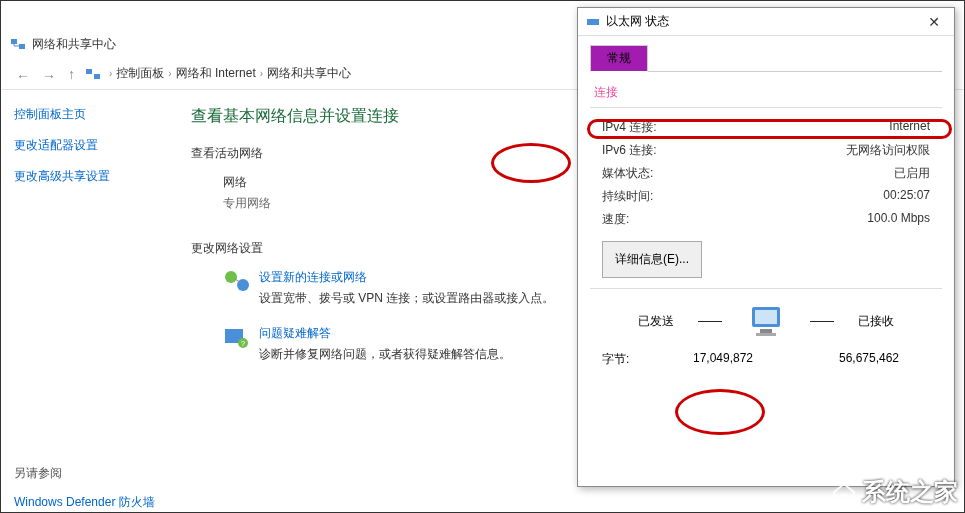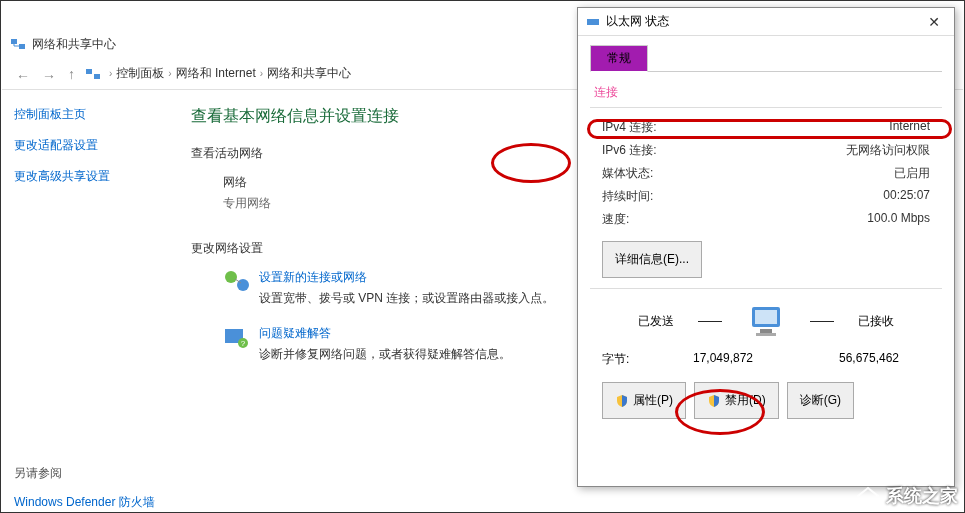--- a/index.html
+++ b/index.html
@@ -47,21 +47,21 @@
 .details-row { padding: 10px 12px; }
 .activity-diagram { display: flex; align-items: center; justify-content: center; gap: 24px; font-size: 12px; padding: 8px 0; }
 .activity-diagram .pc-icon { width: 40px; height: 32px; }
 .byte-row { display: flex; font-size: 12px; padding: 6px 12px; }
 .byte-row .label { width: 60px; }
 .byte-row .v { flex: 1; text-align: center; }
 .dlg-buttons { display: flex; gap: 8px; padding: 8px 12px; }
 .shield { width: 14px; height: 14px; margin-right: 4px; }
 .annot { position: absolute; border: 3px solid #c00; pointer-events: none; }
 .annot.oval { border-radius: 50%; }
-.watermark { position: absolute; right: 6px; bottom: 4px; color: #fff; font-size: 18px; font-weight: bold; opacity: .9; display: flex; align-items: center; text-shadow: 0 0 3px #000; }
+.watermark { position: absolute; right: 6px; bottom: 4px; color: #fff; font-size: 24px; font-weight: bold; opacity: .9; display: flex; align-items: center; text-shadow: 0 0 3px #000; }
 .watermark svg { margin-right: 4px; }
 </style>
 </head>
 <body>
 
 <div class="main-window">
   <div class="titlebar">
     <svg class="icon" viewBox="0 0 16 16">
         <rect x="1" y="3" width="6" height="5" fill="#4a90d9"></rect>
         <rect x="9" y="8" width="6" height="5" fill="#4a90d9"></rect>
@@ -180,37 +180,20 @@
         </svg>
       <span>——</span>
       <span>已接收</span>
     </div>
     <div class="byte-row">
       <span class="label">字节:</span>
       <span class="v">17,049,872</span>
       <span style="width:24px"></span>
       <span class="v">56,675,462</span>
     </div>
-    <div class="dlg-buttons">
-      <button class="dlg-btn">
-          <svg class="shield" viewBox="0 0 14 14">
-            <path d="M7 1l5 2v4c0 3-2 5-5 6-3-1-5-3-5-6V3z" fill="#f7c23c"></path>
-            <path d="M7 1v12c3-1 5-3 5-6V3z" fill="#3b78cc"></path>
-          </svg>
-          <span>属性(P)</span>
-        </button>
-      <button class="dlg-btn">
-          <svg class="shield" viewBox="0 0 14 14">
-            <path d="M7 1l5 2v4c0 3-2 5-5 6-3-1-5-3-5-6V3z" fill="#f7c23c"></path>
-            <path d="M7 1v12c3-1 5-3 5-6V3z" fill="#3b78cc"></path>
-          </svg>
-          <span>禁用(D)</span>
-        </button>
-      <button class="dlg-btn">诊断(G)</button>
-    </div>
   </div>
 </div>
 
 <div class="annot oval" style="left:490px; top:142px; width:80px; height:40px;"></div>
 <div class="annot oval" style="left:586px; top:118px; width:365px; height:20px; border-radius:14px;"></div>
 <div class="annot oval" style="left:674px; top:388px; width:90px; height:46px;"></div>
 
 <div class="watermark">
   <svg width="28" height="24" viewBox="0 0 28 24">
       <path d="M4 12l10-8 10 8v10H4z" fill="none" stroke="#fff" stroke-width="2"></path>

